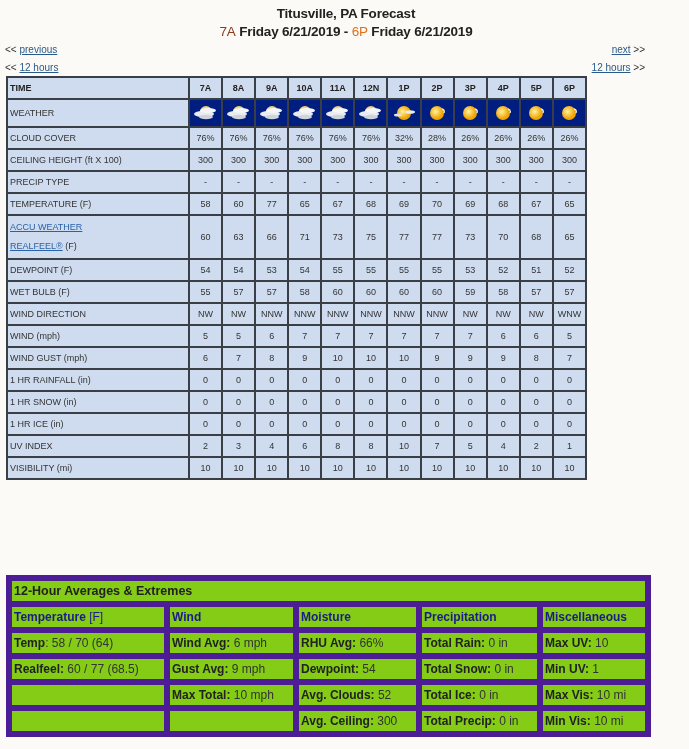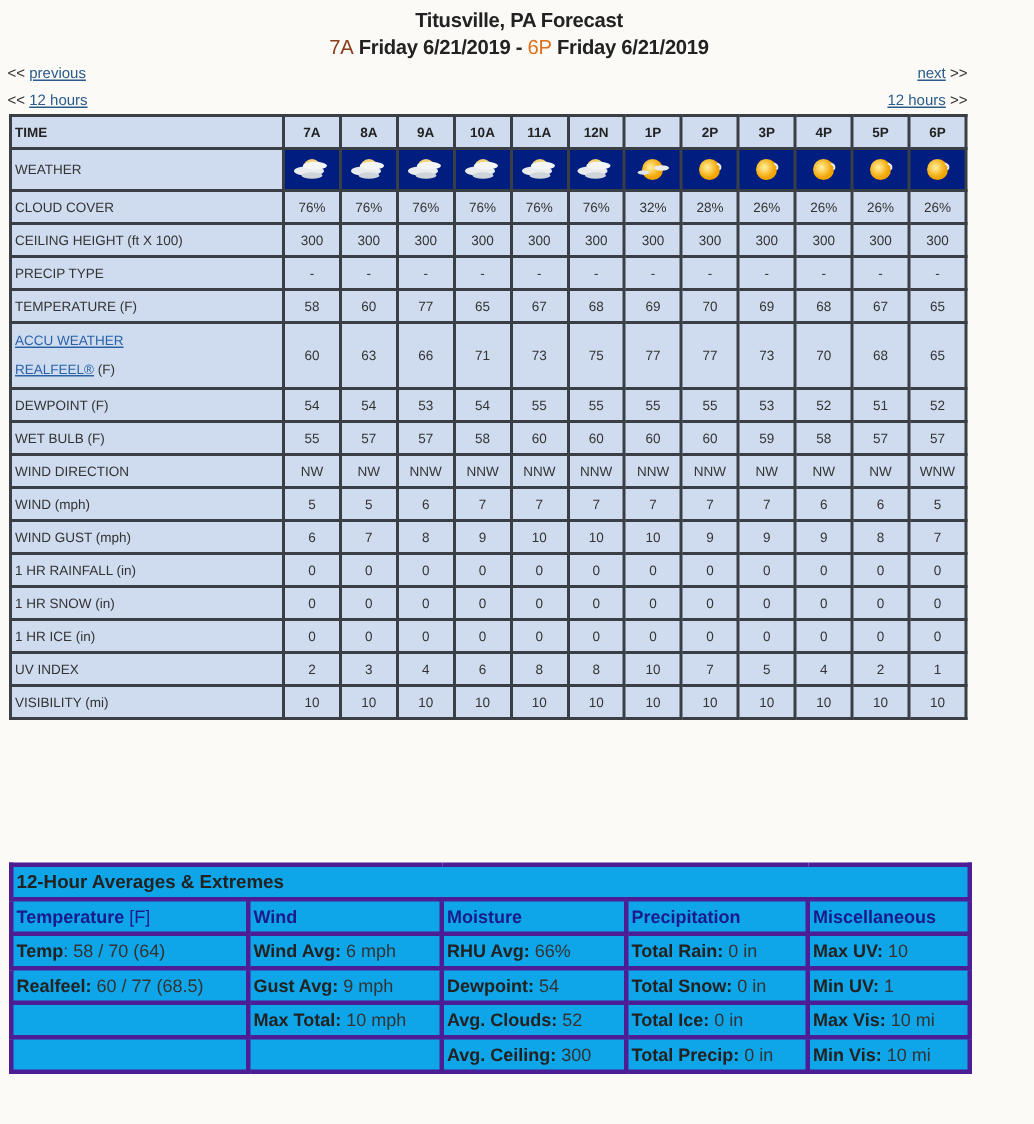--- a/index.html
+++ b/index.html
@@ -29,21 +29,21 @@
     display: flex; justify-content: space-between;
   }
   .nav-row a { color: #2a5a8a; text-decoration: underline; cursor: pointer; }
   .nav-row .arrows { color: #333; }
   .nav-row.r1 { top: 44px; }
   .nav-row.r2 { top: 62px; gap: 48px; }
 
   table.fc {
     position: absolute; left: 6px; top: 76px;
     border-collapse: collapse;
-    width: 639px;
+    width: 581px;
     table-layout: fixed;
   }
   table.fc td {
     border: 2px solid #3a3f45;
     background: #cfdcef;
     font-size: 9px;
     color: #333;
     height: 20px;
     padding: 0;
     text-align: center;
@@ -59,22 +59,22 @@
   table.fc tr.tall td { height: 42px; }
   table.fc td.lbl a { color: #2a62a8; text-decoration: underline; line-height: 19px; cursor: pointer; text-align: right; }
 
   .icon-svg { display: block; margin: 0 auto; }
 
   table.avg {
     position: absolute; left: 6px; top: 575px;
     border-collapse: collapse; width: 639px; table-layout: fixed;
   }
   table.avg td {
-    border: 3px solid #4c1d95;
-    background: #0ea5e9;
+    border: 6px solid #4c1d95;
+    background: #84cc16;
     font-size: 12px;
     color: #333;
     height: 20px;
     padding: 0 0 0 2px;
     text-align: left;
     white-space: nowrap;
   }
   table.avg td.cap { font-weight: bold; font-size: 12.5px; color: #222; height: 20px; }
   table.avg td.sec { font-weight: bold; color: #1a1a8a; }
   table.avg td.sec .unit { font-weight: normal; color: #1a1a8a; }

